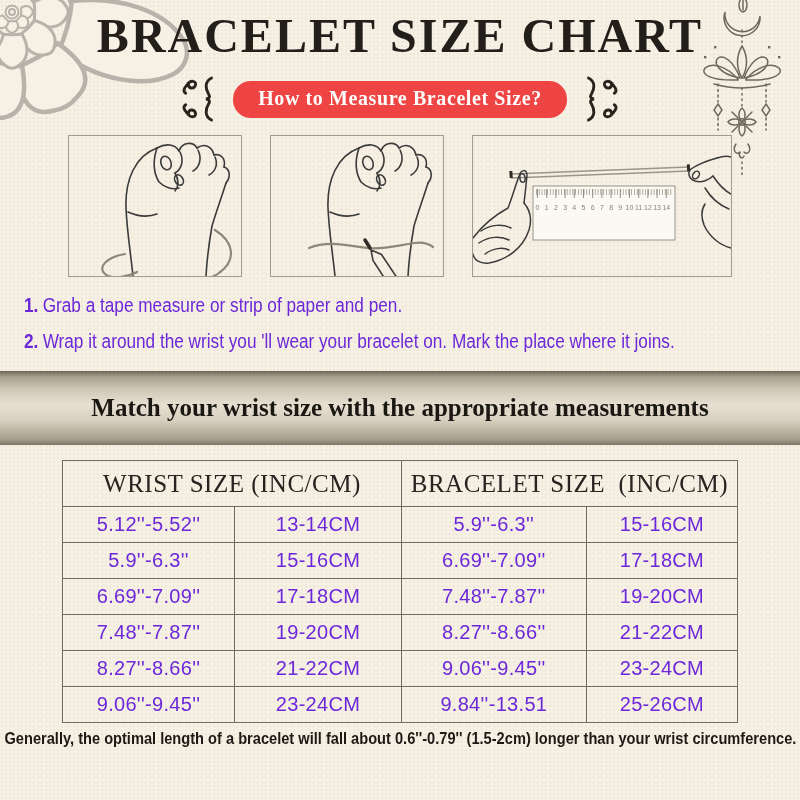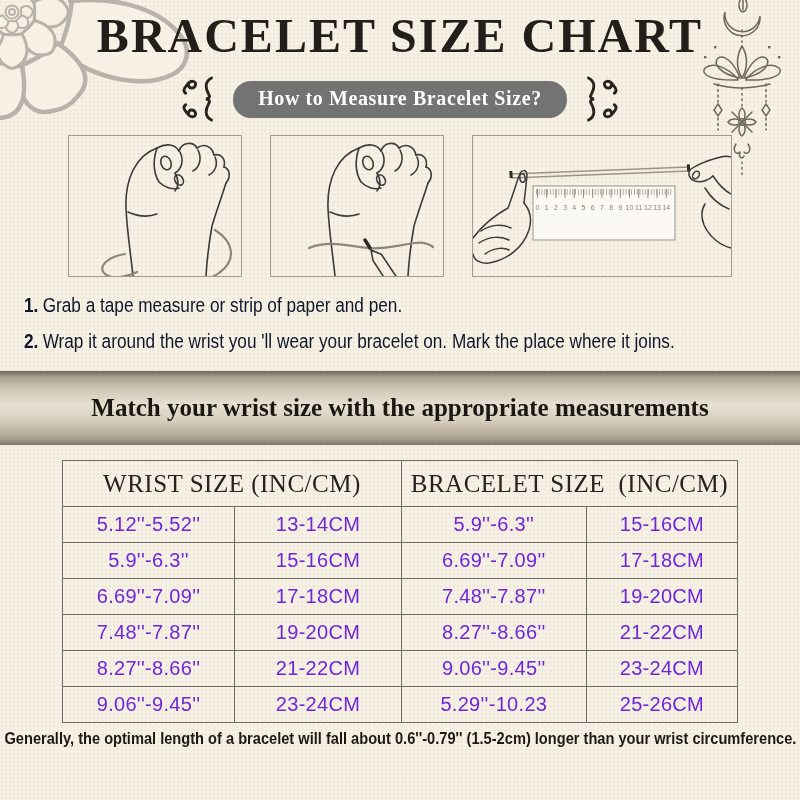--- a/index.html
+++ b/index.html
@@ -19,29 +19,29 @@
   #mandala{left:-8px;top:-12px;}
   #lotus{right:8px;top:0;}
 
   .page-title{
     font-family:"Liberation Serif",serif;font-weight:700;font-size:48px;
     letter-spacing:2px;text-align:center;margin:10px 0 17px 0;color:#221e1a;
     line-height:52px;
   }
   .pill-row{display:flex;align-items:center;justify-content:center;gap:10px;margin-top:5px;height:40px;}
   .pill{
-    background:#737373;color:#fdfdfb;border-radius:18px;
+    background:#ef4444;color:#fdfdfb;border-radius:18px;
     font-family:"Liberation Serif",serif;font-weight:700;font-size:20px;
     letter-spacing:.6px;padding:6px 25px 8px 25px;white-space:nowrap;
   }
   .boxes{display:flex;justify-content:center;gap:28px;margin-top:16px;}
   .illus-box{border:1px solid #a29c90;height:140px;background:transparent;}
   .w-narrow{width:172px}.w-wide{width:258px}
 
-  .steps{margin:13px 0 0 24px;font-size:20px;color:#0f172a;}
+  .steps{margin:13px 0 0 24px;font-size:20px;color:#6d28d9;}
   .step{margin-top:5px;line-height:31px;}
   .cond{display:inline-block;transform:scaleX(.86);transform-origin:0 50%;white-space:nowrap;}
   .step .num{font-weight:700;margin-right:5px;}
   .indent{padding-left:23px;}
 
   .banner{
     margin-top:14px;height:74px;width:800px;
     background:linear-gradient(180deg,#6e6759 0%,#a99f8e 8%,#cfc6b5 24%,#e7e0d2 46%,#d6cdbd 68%,#a89e8d 92%,#7d7668 100%);
     display:flex;flex-direction:column;align-items:center;justify-content:center;
     font-family:"Liberation Serif",serif;font-weight:700;font-size:25px;line-height:30px;color:#1b1814;
@@ -323,21 +323,21 @@
       </tr>
       <tr>
         <td>8.27''-8.66''</td>
         <td>21-22CM</td>
         <td>9.06''-9.45''</td>
         <td>23-24CM</td>
       </tr>
       <tr>
         <td>9.06''-9.45''</td>
         <td>23-24CM</td>
-        <td>5.29''-10.23</td>
+        <td>9.84''-13.51</td>
         <td>25-26CM</td>
       </tr>
     </tbody>
   </table>
 
   <div class="footer-row">
     <span class="footer-note">Generally, the optimal length of a bracelet will fall about 0.6''-0.79'' (1.5-2cm) longer than your wrist circumference.</span>
   </div>
 </div>
 

